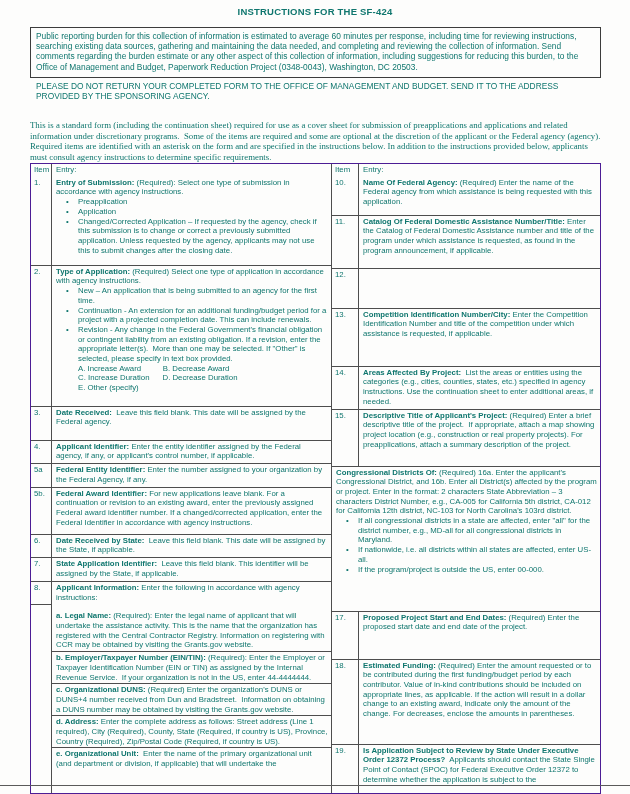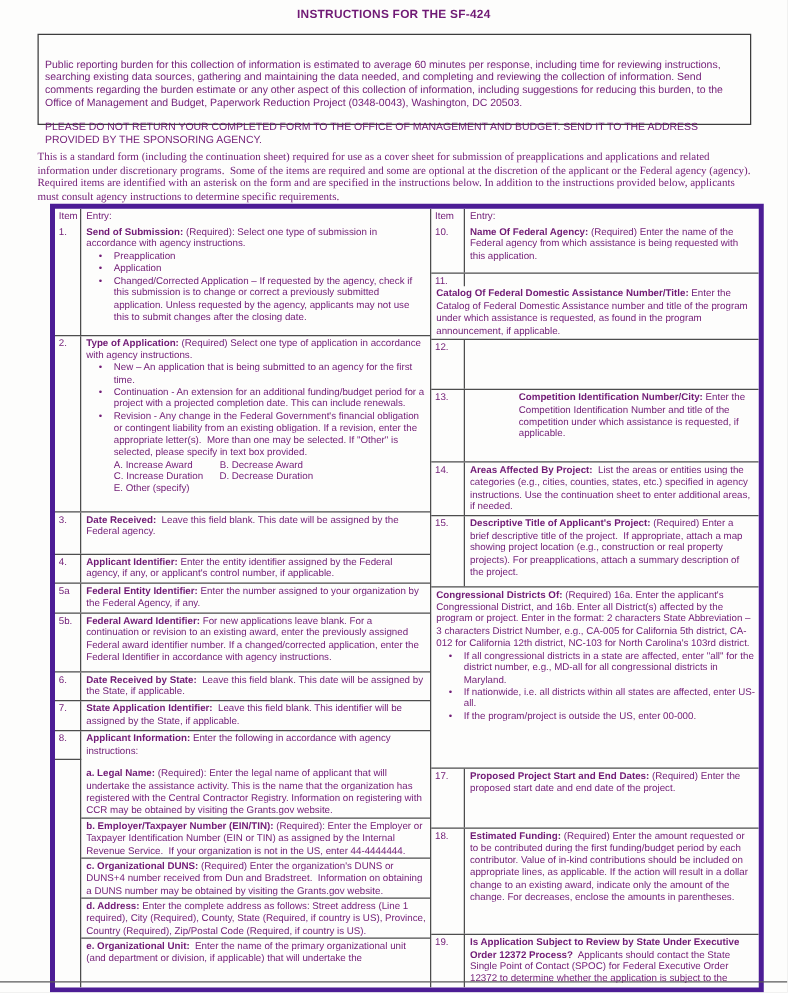--- a/index.html
+++ b/index.html
@@ -4,42 +4,42 @@
 <style>
   * { box-sizing: border-box; margin: 0; padding: 0; }
   html,body { background:#e8e8e8; }
   .page {
     position: relative;
     width: 630px; height: 794px;
     margin: 0 auto;
     background: #fdfdfc;
     overflow: hidden;
     font-family: "Liberation Sans", sans-serif;
-    color: #701a75;
+    color: #0f766e;
   }
   .doc-title {
     position: absolute; top: 6px; left: 0; width: 100%;
     text-align: center; font-size: 9.5px; font-weight: bold; letter-spacing: .2px;
   }
   .burden-box {
-    position: absolute; top: 27px; left: 30px; width: 571px; height: 73px;
+    position: absolute; top: 27px; left: 30px; width: 571px; height: 51px;
     border: 1px solid #3c3c3c;
-    padding: 18px 5px;
+    padding: 3px 5px;
     font-size: 8.4px; line-height: 10.2px;
   }
   .burden-notice { margin-top: 9px; font-weight: normal; }
   .intro {
     position: absolute; top: 120px; left: 30px; width: 573px;
     font-family: "Liberation Serif", serif;
     font-size: 8.8px; line-height: 10.6px;
     white-space: pre-wrap;
   }
   .table-wrap {
-    position: absolute; top: 163px; left: 40px; width: 571px; height: 631px;
-    border: 4px solid #4c1d95;
+    position: absolute; top: 163px; left: 30px; width: 571px; height: 631px;
+    border: 1px solid #4c1d95;
     display: flex; align-items: stretch;
     overflow: hidden;
     font-size: 7.8px; line-height: 9.7px;
   }
   .subtable { display: flex; flex-direction: column; }
   .subtable.left { width: 301px; border-right: 1px solid #4d4d4d; }
   .subtable.right { flex: 1; }
   .tr { display: flex; align-items: stretch; border-top: 1px solid #4d4d4d; }
   .tr:first-child { border-top: none; }
   .tr.thead { min-height: 12px; }
@@ -87,21 +87,21 @@
   <div class="table-wrap">
     <div class="subtable left">
       <div class="tr thead">
         <div class="td-item">Item</div>
         <div class="td-entry">Entry:</div>
       </div>
       <div class="rows" id="left-rows">
           <div class="tr" style="min-height: 88px;">
             <div class="td-item">1.</div>
             <div class="td-entry">
-              <div class="para"><span class="b">Send of Submission:</span> (Required): Select one type of submission in accordance with agency instructions.</div>
+              <div class="para"><span class="b">Entry of Submission:</span> (Required): Select one type of submission in accordance with agency instructions.</div>
               <ul class="bullets">
                 <li>Preapplication</li>
                 <li>Application</li>
                 <li>Changed/Corrected Application – If requested by the agency, check if this submission is to change or correct a previously submitted application. Unless requested by the agency, applicants may not use this to submit changes after the closing date.</li>
               </ul>
             </div>
           </div>
           <div class="tr" style="min-height: 141px;">
             <div class="td-item">2.</div>
             <div class="td-entry">
@@ -175,30 +175,30 @@
         <div class="td-item">Item</div>
         <div class="td-entry">Entry:</div>
       </div>
       <div class="rows" id="right-rows">
           <div class="tr" style="min-height: 38px;">
             <div class="td-item">10.</div>
             <div class="td-entry">
               <div class="para"><span class="b">Name Of Federal Agency:</span> (Required) Enter the name of the Federal agency from which assistance is being requested with this application.</div>
             </div>
           </div>
-          <div class="tr" style="min-height: 53px; flex-direction: column;">
+          <div class="tr" style="min-height: 53px;">
             <div class="td-item">11.</div>
             <div class="td-entry">
               <div class="para"><span class="b">Catalog Of Federal Domestic Assistance Number/Title:</span> Enter the Catalog of Federal Domestic Assistance number and title of the program under which assistance is requested, as found in the program announcement, if applicable.</div>
             </div>
           </div>
           <div class="tr" style="min-height: 40px; gap: 24px;">
             <div class="td-item">12.</div>
           </div>
-          <div class="tr" style="min-height: 58px; gap: 39px;">
+          <div class="tr" style="min-height: 58px;">
             <div class="td-item">13.</div>
             <div class="td-entry">
               <div class="para"><span class="b">Competition Identification Number/City:</span> Enter the Competition Identification Number and title of the competition under which assistance is requested, if applicable.</div>
             </div>
           </div>
           <div class="tr" style="min-height: 40px;">
             <div class="td-item">14.</div>
             <div class="td-entry">
               <div class="para"><span class="b">Areas Affected By Project:</span>  List the areas or entities using the categories (e.g., cities, counties, states, etc.) specified in agency instructions. Use the continuation sheet to enter additional areas, if needed.</div>
             </div>

